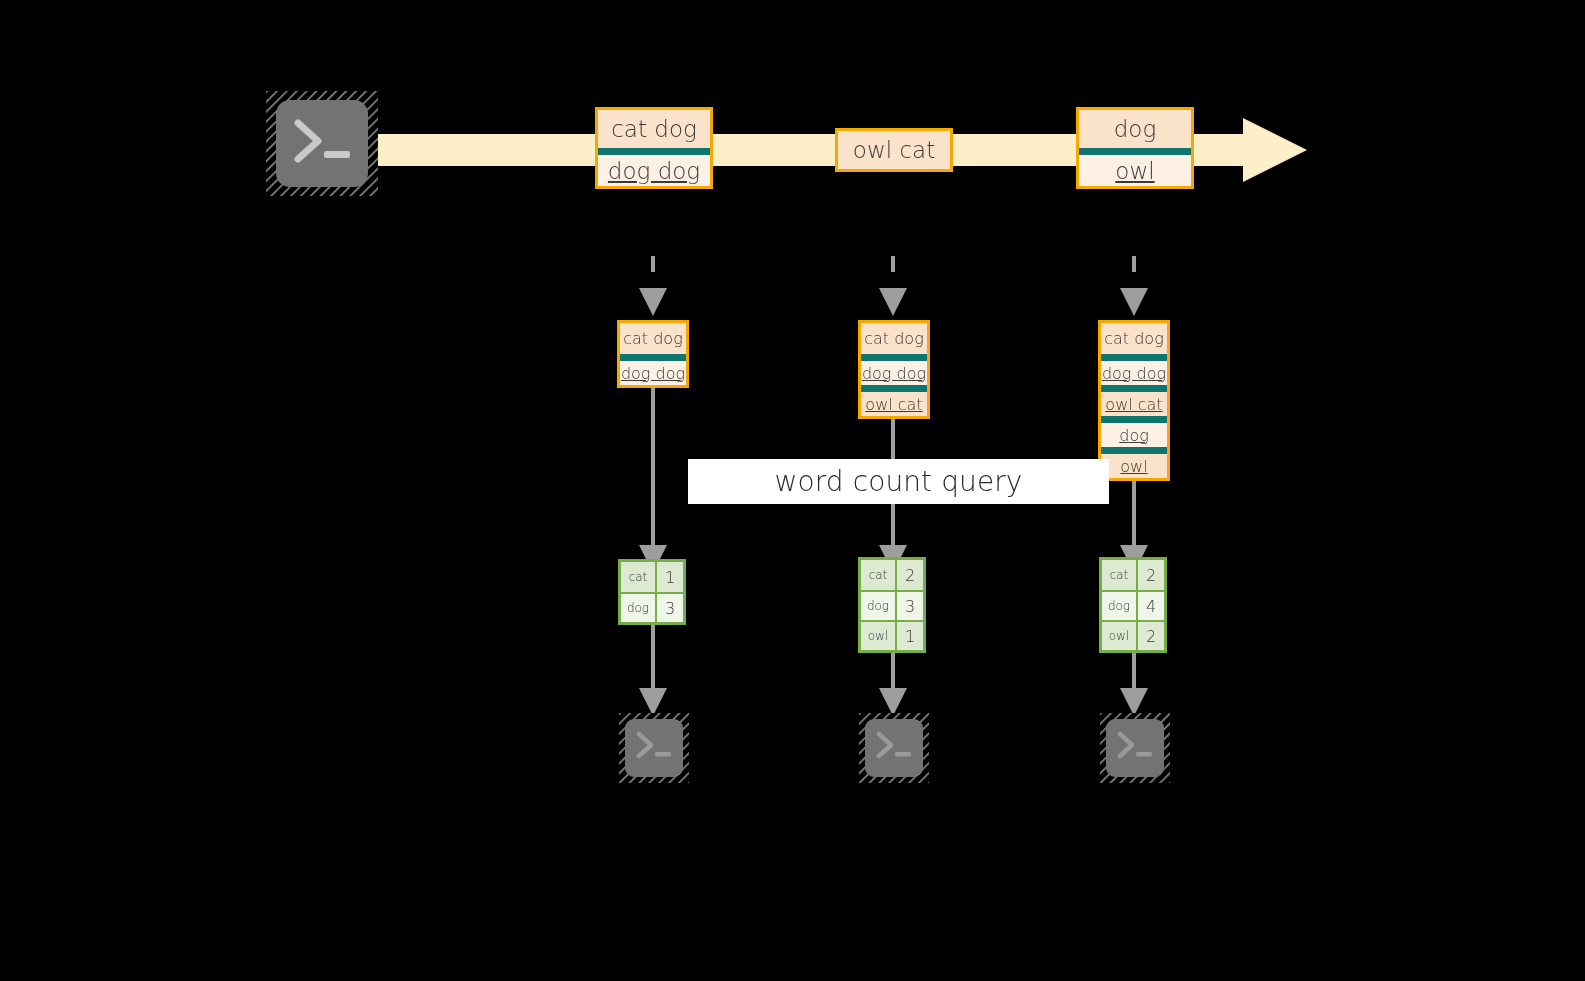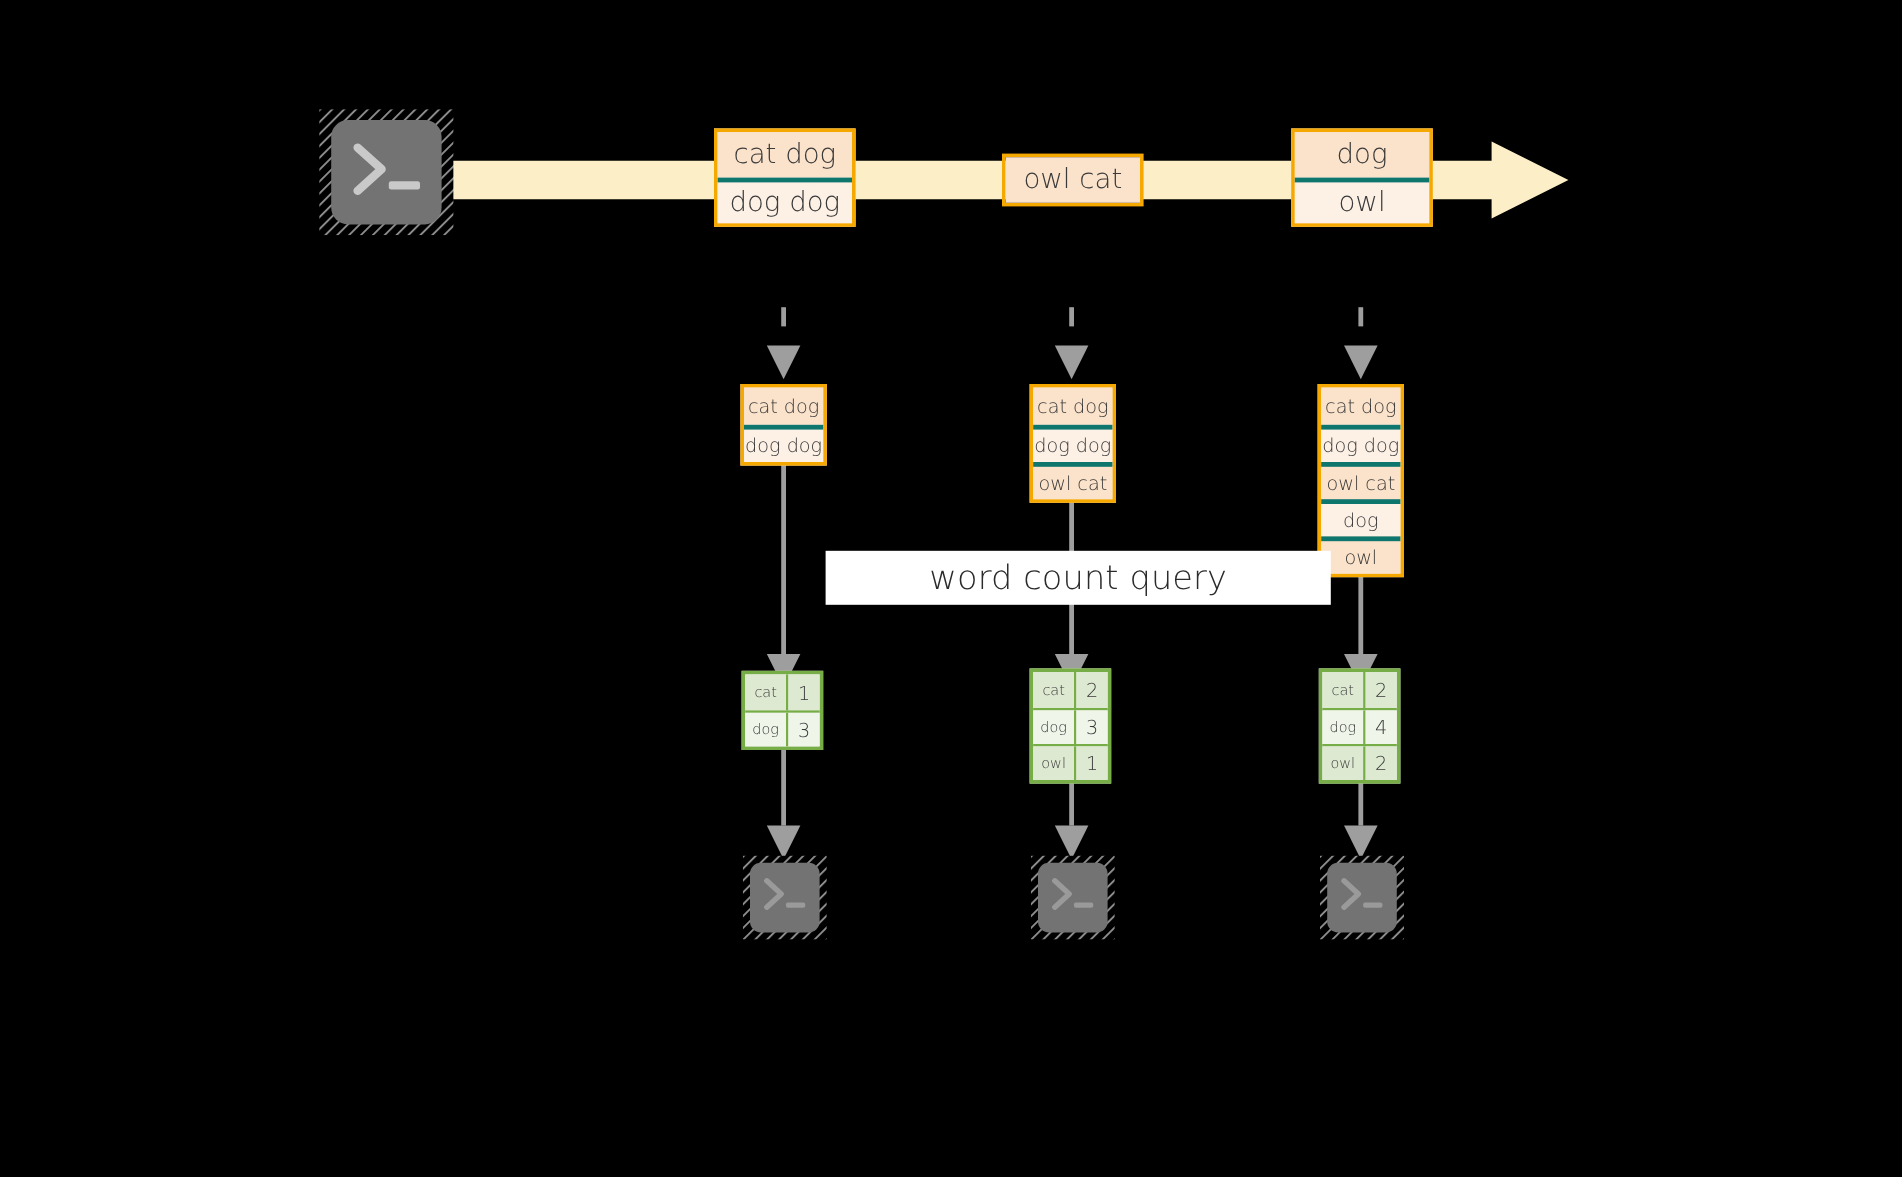--- a/index.html
+++ b/index.html
@@ -41,21 +41,21 @@
     box-sizing: border-box;
     display: flex;
     align-items: center;
     justify-content: center;
     color: #3a3a3a;
     white-space: nowrap;
     font-weight: 300;
   }
   .shade-a { background: #FBE2CA; }
   .shade-b { background: #FDF1E6; }
-  .stream-row + .stream-row { border-top: 4px solid #0f766e; }
+  .stream-row + .stream-row { border-top: 7px solid #0f766e; text-decoration: underline; }
 
   
   .top-box .stream-row { height: 38px; font-size: 23px; }
 
   
   .state-box .stream-row { height: 31px; font-size: 16px; }
 
   
   .result-table {
     position: absolute;

